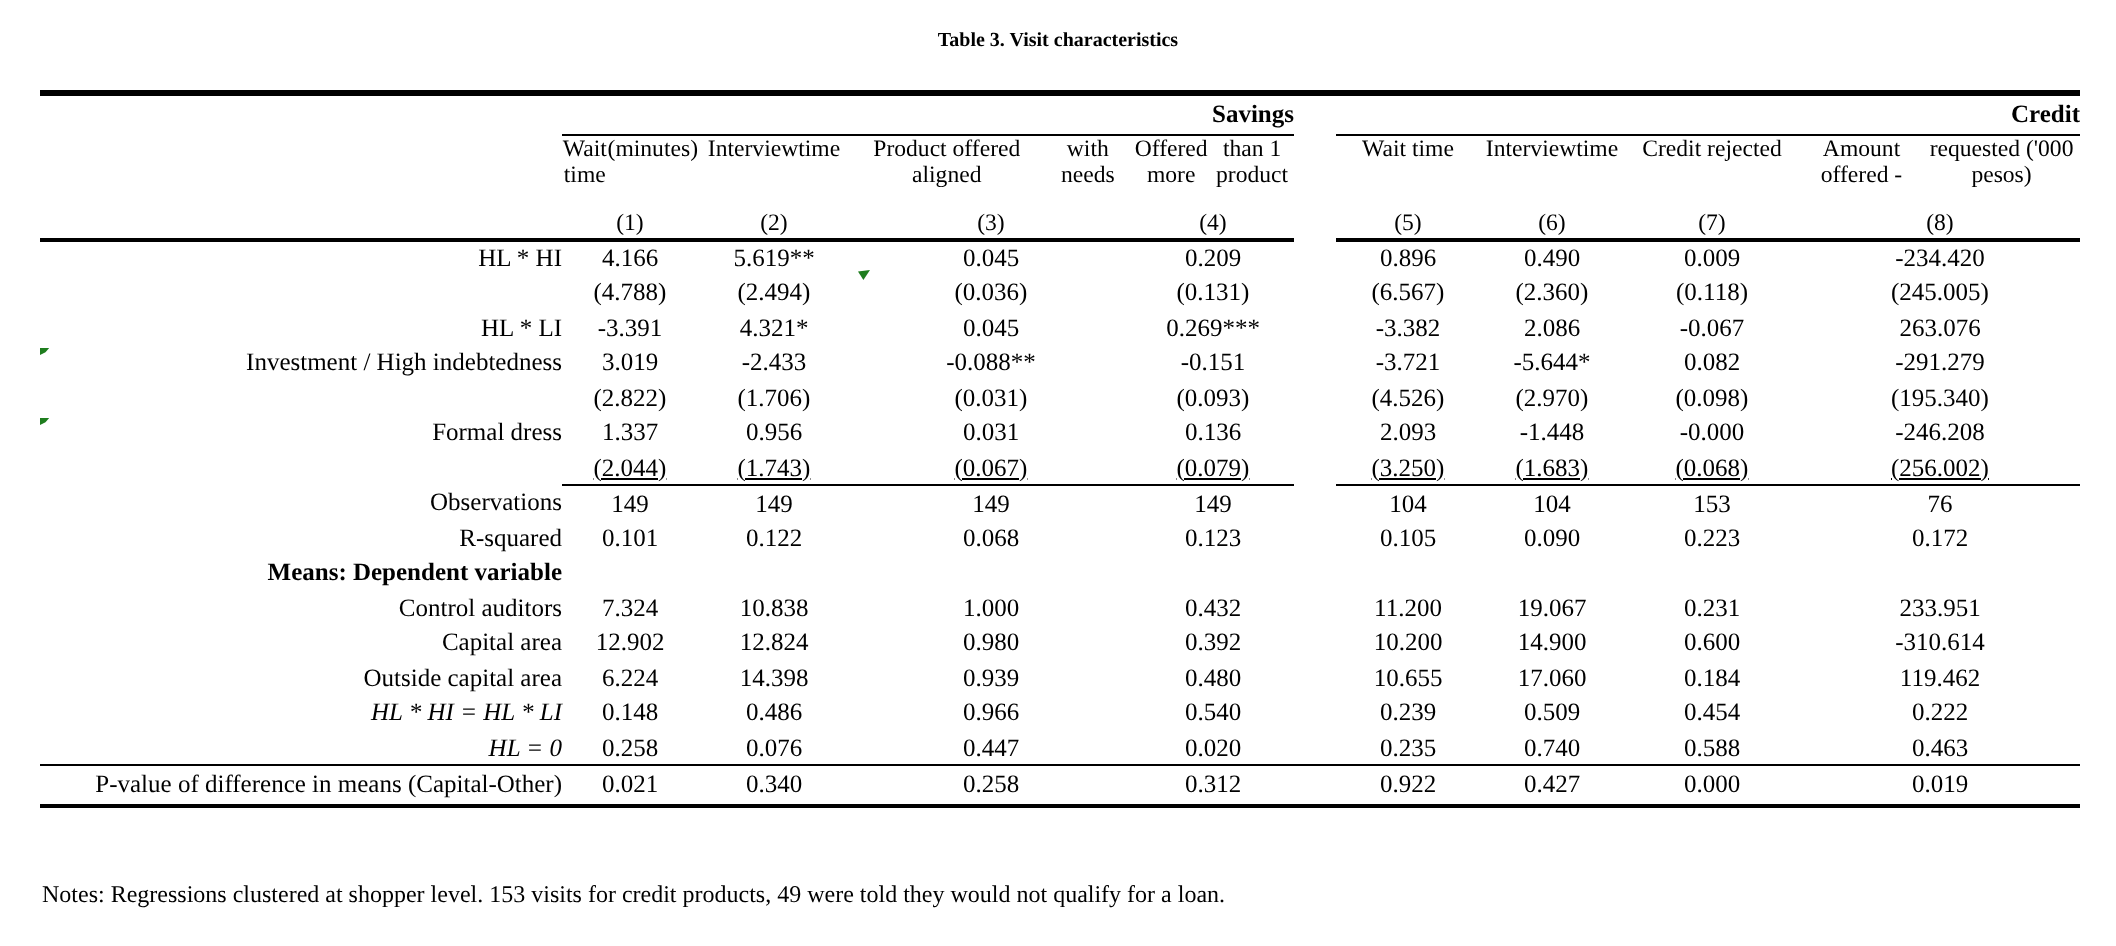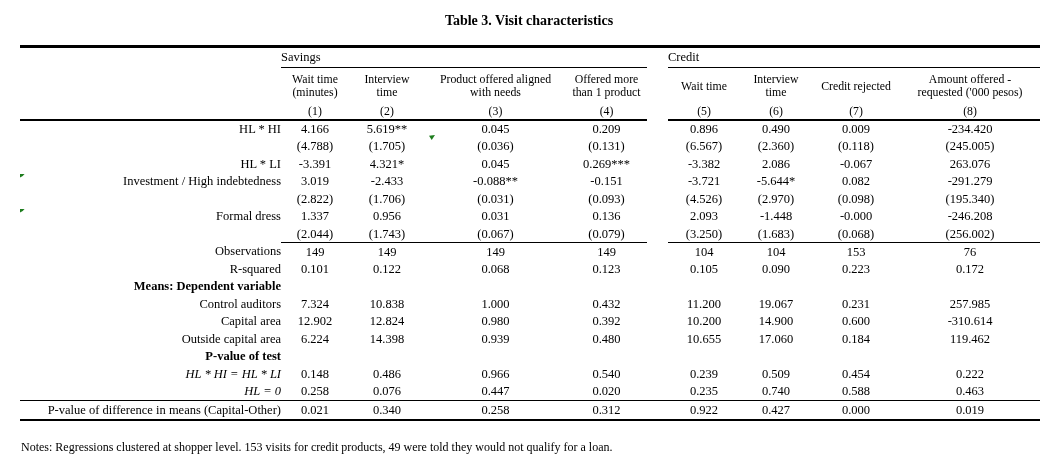--- a/index.html
+++ b/index.html
@@ -1,39 +1,39 @@
 <!DOCTYPE html>
 <html><head>
 <meta charset="utf-8">
 <style>
   html,body{margin:0;padding:0;background:#fff;}
   .page{position:relative;width:1058px;height:473px;background:#ffffff;overflow:hidden;
         font-family:"Liberation Serif","DejaVu Serif",serif;color:#000;}
   .title{position:absolute;top:13px;left:0;width:100%;text-align:center;
-         font-weight:bold;font-size:14px;line-height:16px;}
+         font-weight:bold;font-size:10px;line-height:16px;}
   table.tbl{position:absolute;top:45px;left:20px;width:1020px;border-collapse:collapse;
             table-layout:fixed;border-top:3px solid #000;border-bottom:2.5px solid #000;}
   tr.group-row{height:21px;}
   tr.group-row td{padding:0;}
-  td.group{font-weight:normal;font-size:12.5px;text-align:left;vertical-align:middle;
+  td.group{font-weight:bold;font-size:12.5px;text-align:right;vertical-align:middle;
            border-bottom:1.5px solid #000;}
   tr.colhead-row th{padding:0;font-weight:normal;border-bottom:2px solid #000;}
   tr.colhead-row th.chgap{border-bottom:none;}
   .chinner{display:flex;flex-direction:column;height:51px;font-size:11.8px;}
-  .hlines{flex:1;display:flex;flex-direction:column;justify-content:center;
+  .hlines{flex:1;display:flex;justify-content:center;
           text-align:center;line-height:13px;}
   .hnum{height:15px;line-height:14px;text-align:center;}
   tbody tr{height:17.5px;}
   tbody td{padding:0;font-size:12.5px;vertical-align:middle;line-height:14px;}
   td.rowlabel{text-align:right;padding-left:2px;white-space:nowrap;position:relative;}
   td.rowlabel.b{font-weight:bold;}
   td.rowlabel.i{font-style:italic;}
   td.rowlabel.ind{padding-left:13px;}
   td.num{text-align:center;white-space:nowrap;}
-  tr.rule-below td.num{border-bottom:1.5px solid #000;}
+  tr.rule-below td.num{border-bottom:1.5px solid #000;text-decoration:underline;}
   tr.rule-above{height:20px;margin-top:48px;}
   tr.rule-above td{border-top:1.3px solid #000;}
   .cmark{position:absolute;left:0;top:1px;width:5px;height:4px;background:#1e7d1e;
          clip-path:polygon(0 0,100% 0,55% 65%,0 100%);}
   .floatmark{position:absolute;left:429px;top:135px;width:6px;height:5px;background:#1e7d1e;
          clip-path:polygon(0 15%,100% 0,45% 100%);}
   .notes{position:absolute;top:440px;left:21px;width:1020px;font-size:12px;line-height:14px;}
 </style>
 </head>
 <body>
@@ -145,21 +145,21 @@
           <td class="num">0.209</td>
           <td></td>
           <td class="num">0.896</td>
           <td class="num">0.490</td>
           <td class="num">0.009</td>
           <td class="num">-234.420</td>
         </tr>
         <tr>
           <td class="rowlabel"><span></span></td>
           <td class="num">(4.788)</td>
-          <td class="num">(1.705)</td>
+          <td class="num">(2.494)</td>
           <td class="num">(0.036)</td>
           <td class="num">(0.131)</td>
           <td></td>
           <td class="num">(6.567)</td>
           <td class="num">(2.360)</td>
           <td class="num">(0.118)</td>
           <td class="num">(245.005)</td>
         </tr>
         <tr>
           <td class="rowlabel"><span>HL * LI</span></td>
@@ -260,21 +260,21 @@
         <tr>
           <td class="rowlabel ind"><span>Control auditors</span></td>
           <td class="num">7.324</td>
           <td class="num">10.838</td>
           <td class="num">1.000</td>
           <td class="num">0.432</td>
           <td></td>
           <td class="num">11.200</td>
           <td class="num">19.067</td>
           <td class="num">0.231</td>
-          <td class="num">257.985</td>
+          <td class="num">233.951</td>
         </tr>
         <tr>
           <td class="rowlabel ind"><span>Capital area</span></td>
           <td class="num">12.902</td>
           <td class="num">12.824</td>
           <td class="num">0.980</td>
           <td class="num">0.392</td>
           <td></td>
           <td class="num">10.200</td>
           <td class="num">14.900</td>
@@ -285,32 +285,20 @@
           <td class="rowlabel ind"><span>Outside capital area</span></td>
           <td class="num">6.224</td>
           <td class="num">14.398</td>
           <td class="num">0.939</td>
           <td class="num">0.480</td>
           <td></td>
           <td class="num">10.655</td>
           <td class="num">17.060</td>
           <td class="num">0.184</td>
           <td class="num">119.462</td>
-        </tr>
-        <tr>
-          <td class="rowlabel b"><span>P-value of test</span></td>
-          <td class="num"></td>
-          <td class="num"></td>
-          <td class="num"></td>
-          <td class="num"></td>
-          <td></td>
-          <td class="num"></td>
-          <td class="num"></td>
-          <td class="num"></td>
-          <td class="num"></td>
         </tr>
         <tr>
           <td class="rowlabel i ind"><span>HL * HI = HL * LI</span></td>
           <td class="num">0.148</td>
           <td class="num">0.486</td>
           <td class="num">0.966</td>
           <td class="num">0.540</td>
           <td></td>
           <td class="num">0.239</td>
           <td class="num">0.509</td>

